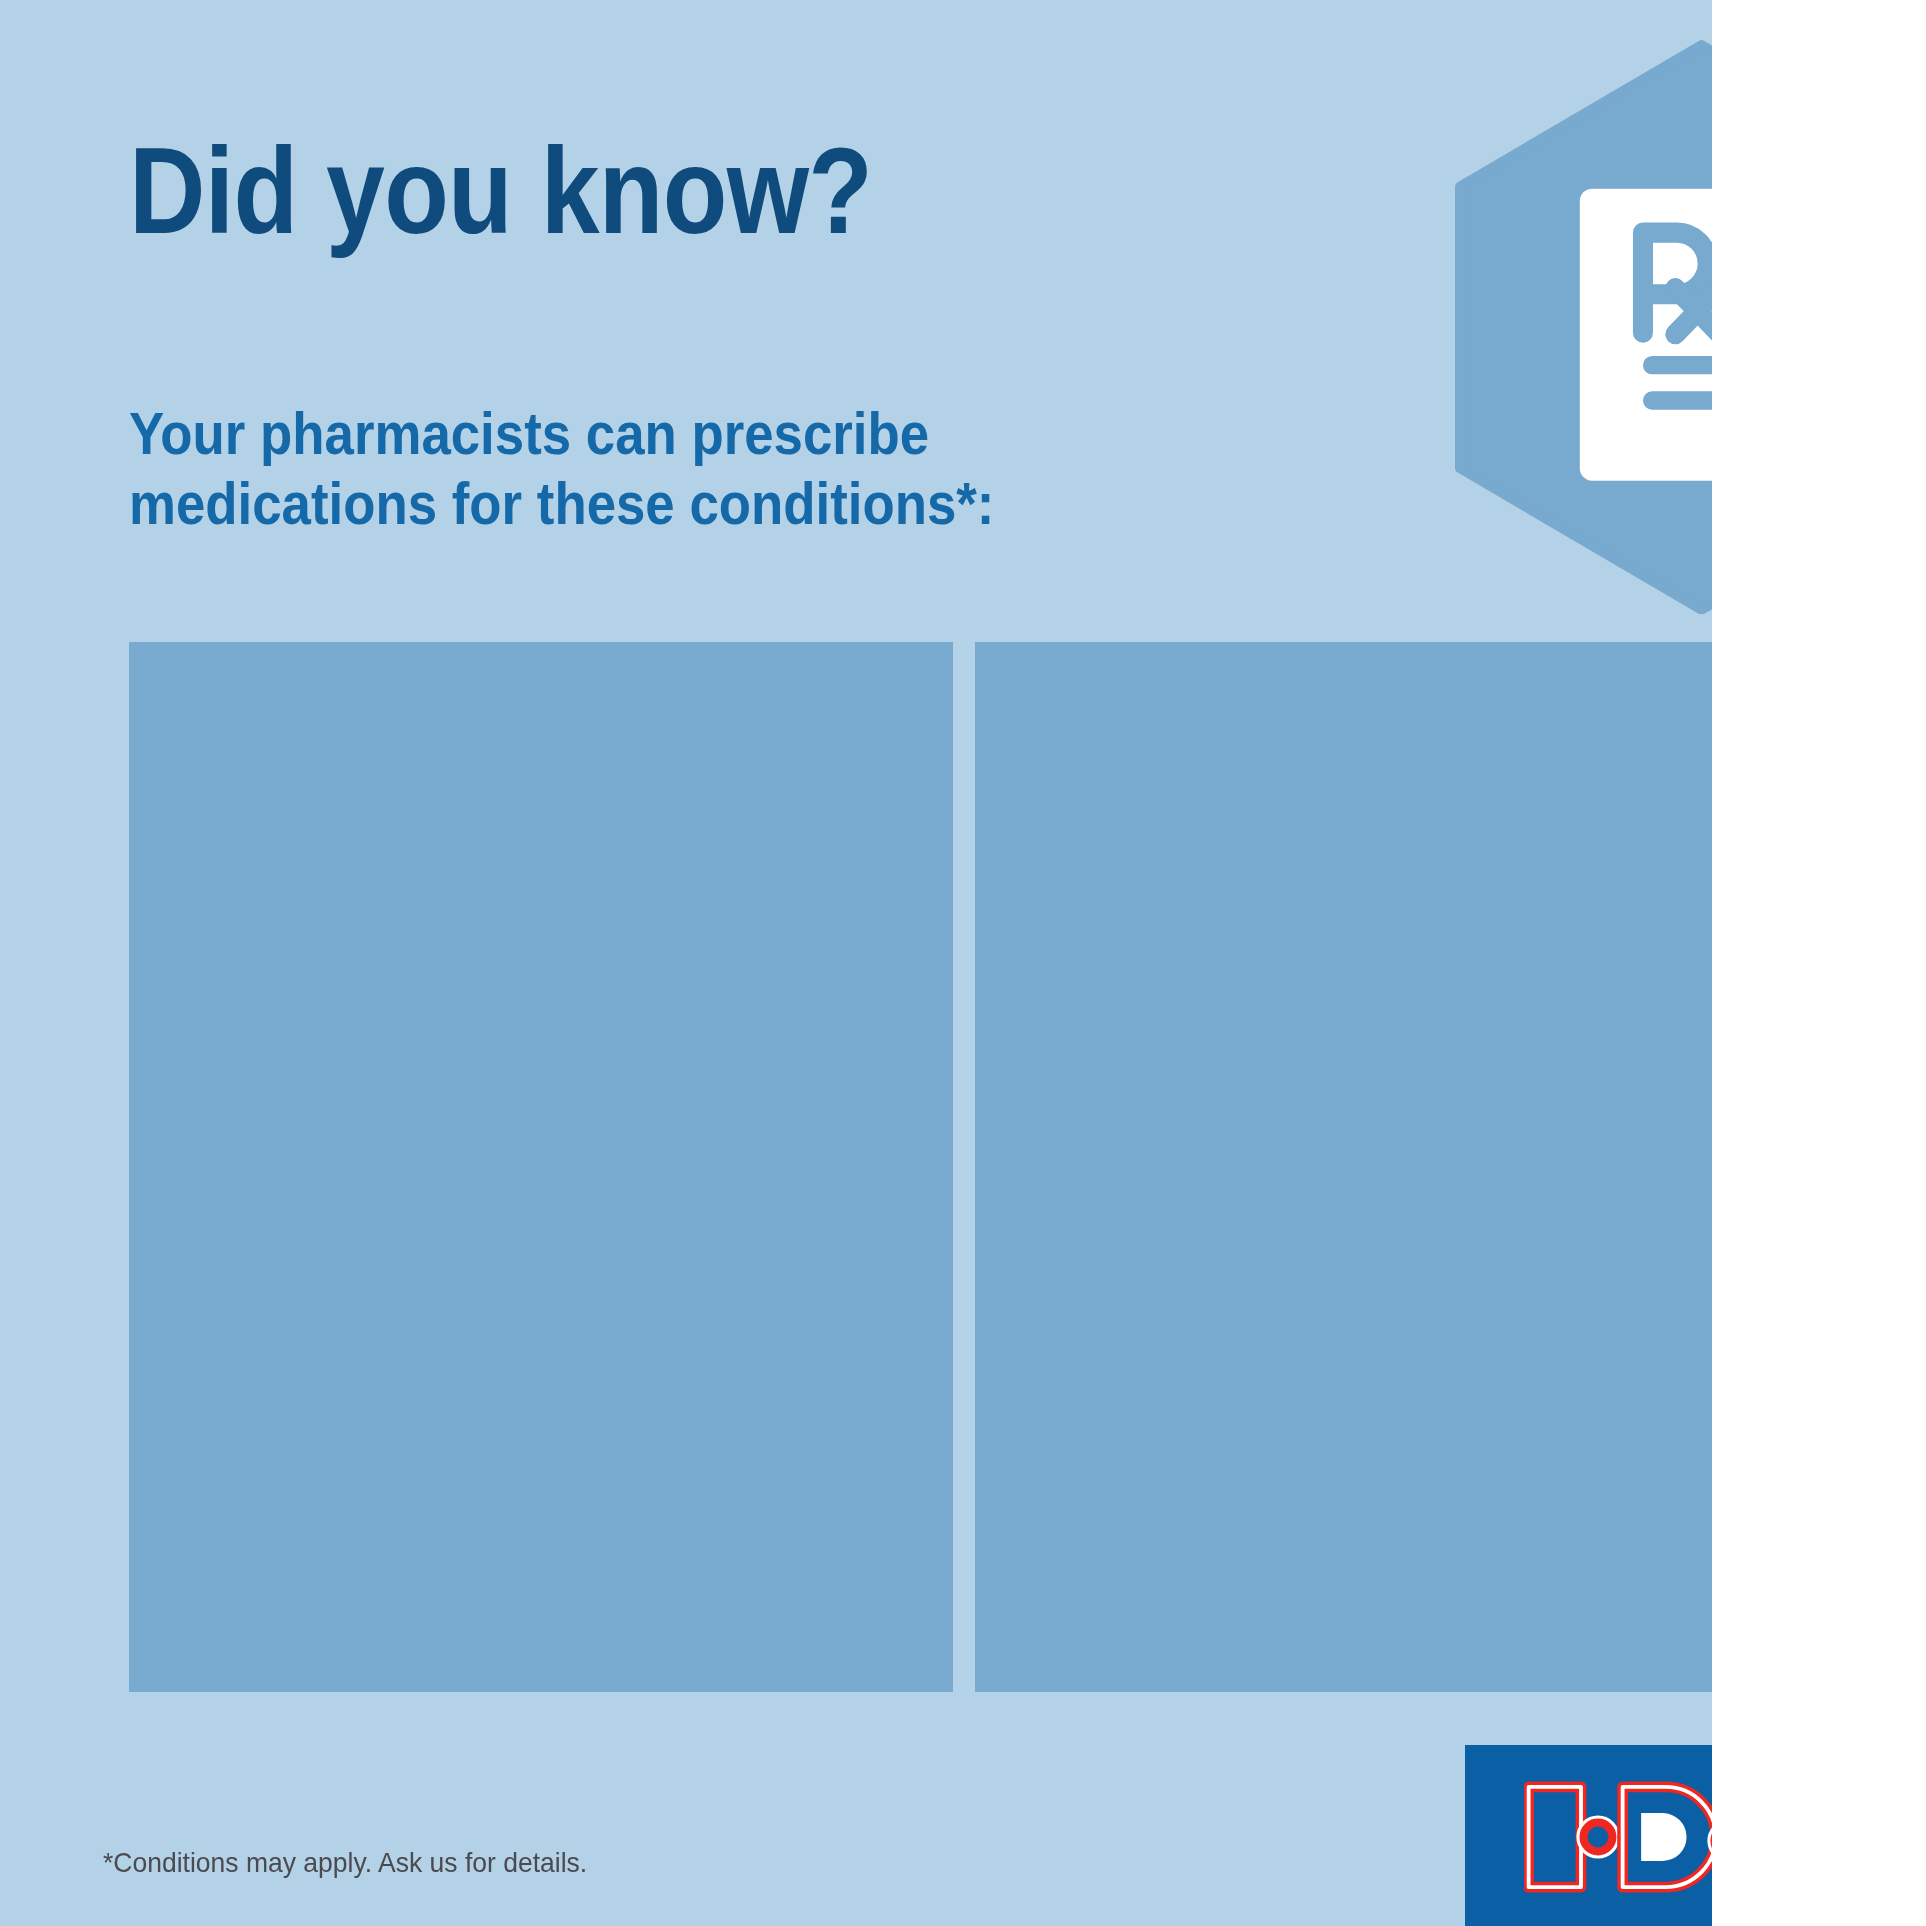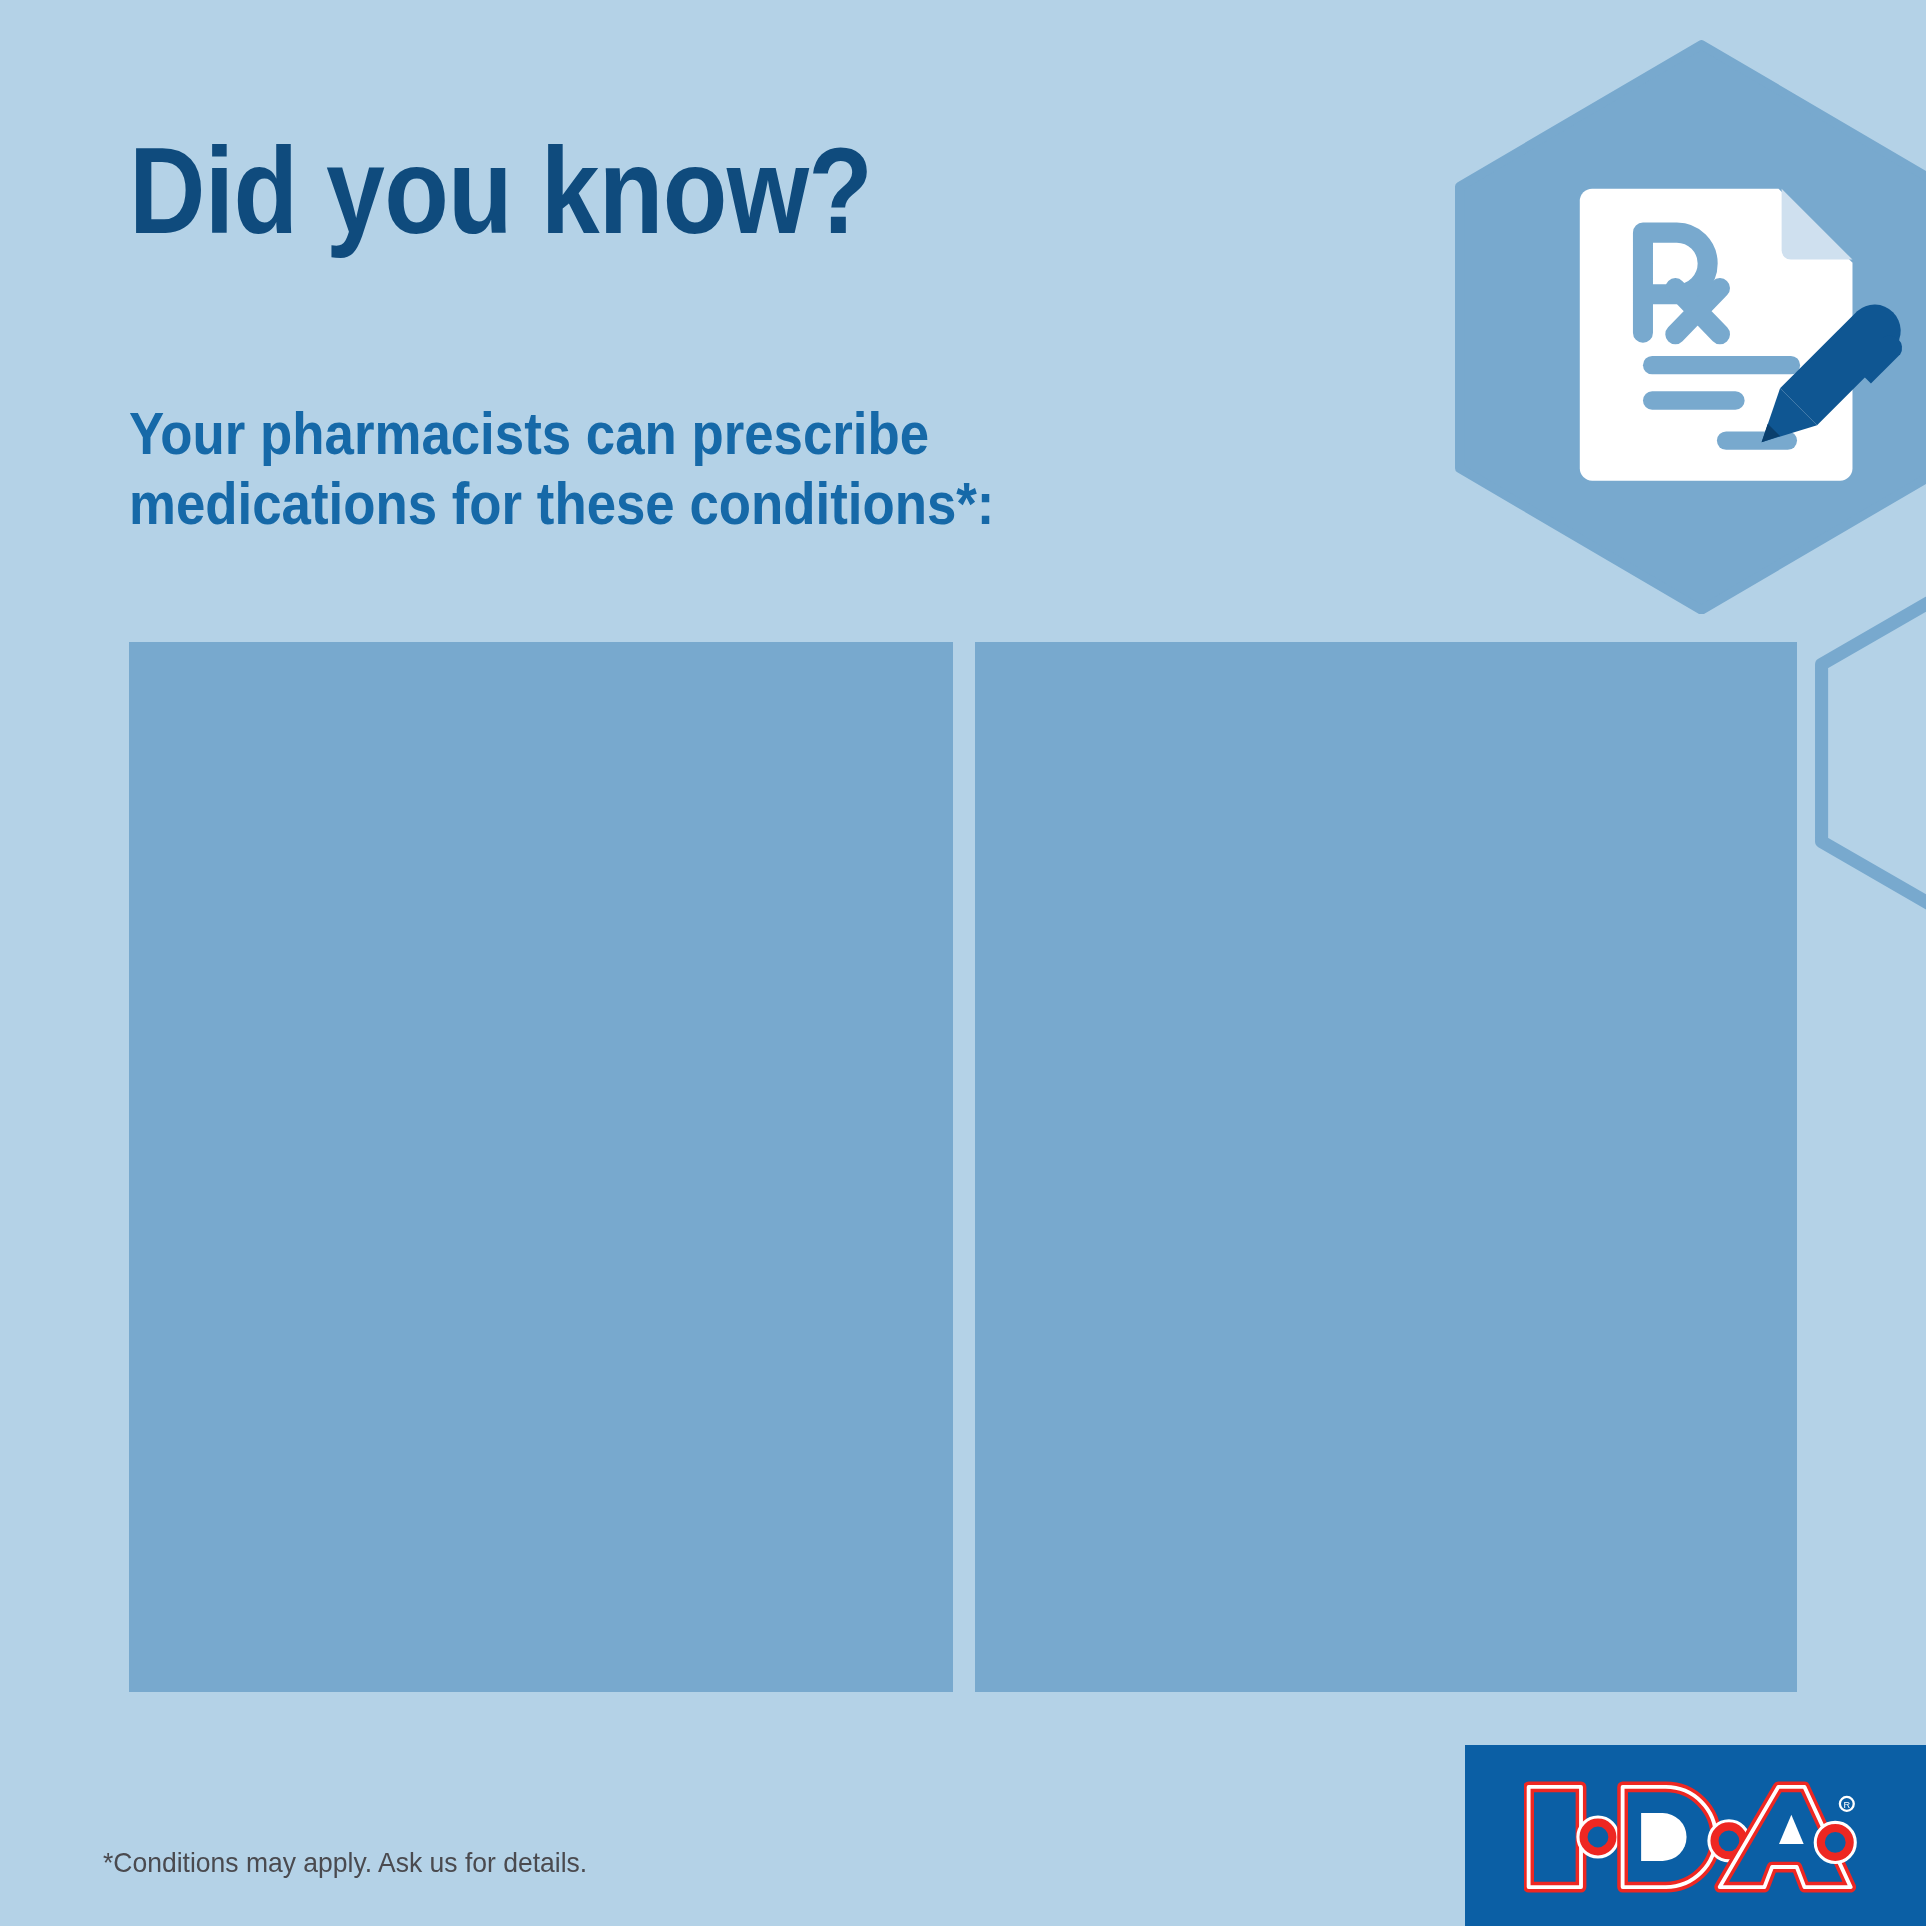--- a/index.html
+++ b/index.html
@@ -7,21 +7,21 @@
     padding: 0;
   }
   body {
     width: 1926px;
     height: 1926px;
     overflow: hidden;
     font-family: "Liberation Sans", sans-serif;
   }
   #poster {
     position: relative;
-    width: 1926px;
+    width: 1712px;
     height: 1926px;
     background: #b4d2e7;
     overflow: hidden;
   }
 
   
   .hex-outline-wrap {
     position: absolute;
     left: 1809px;
     top: 572px;

